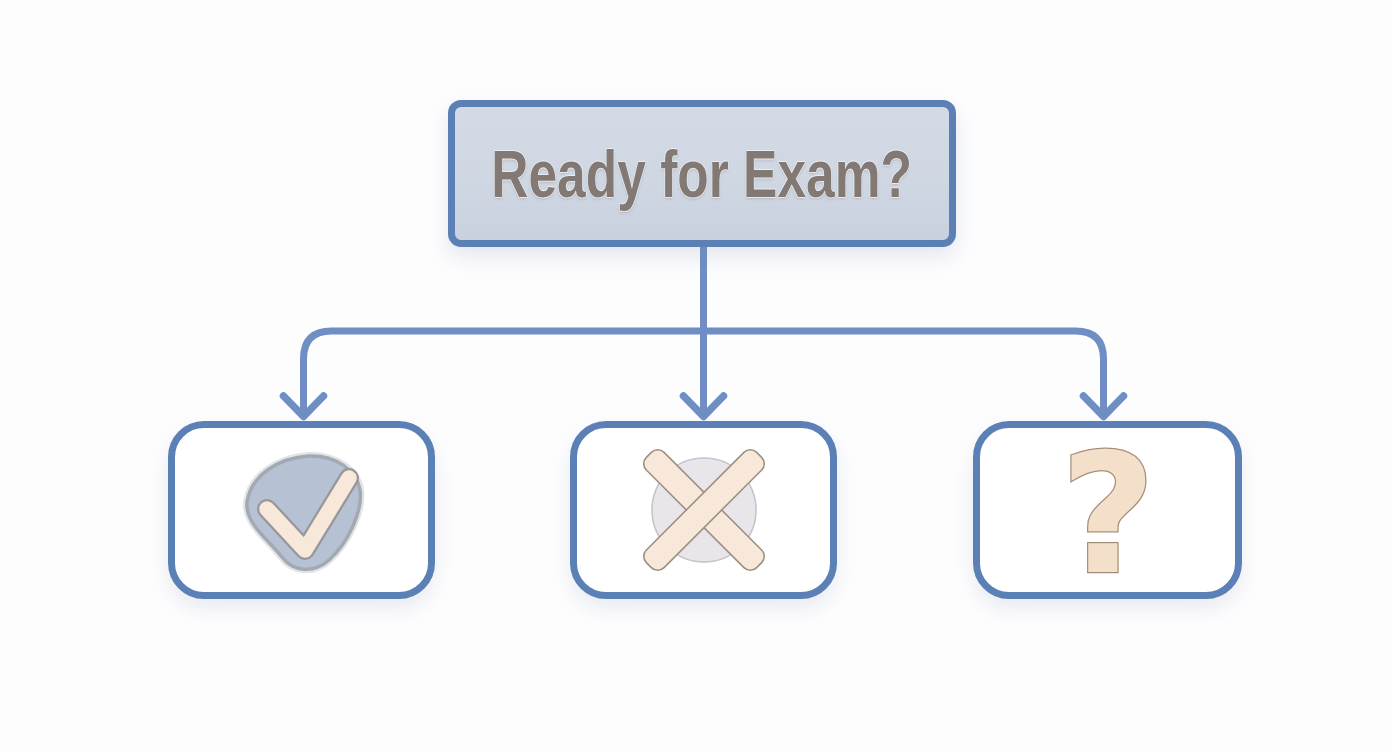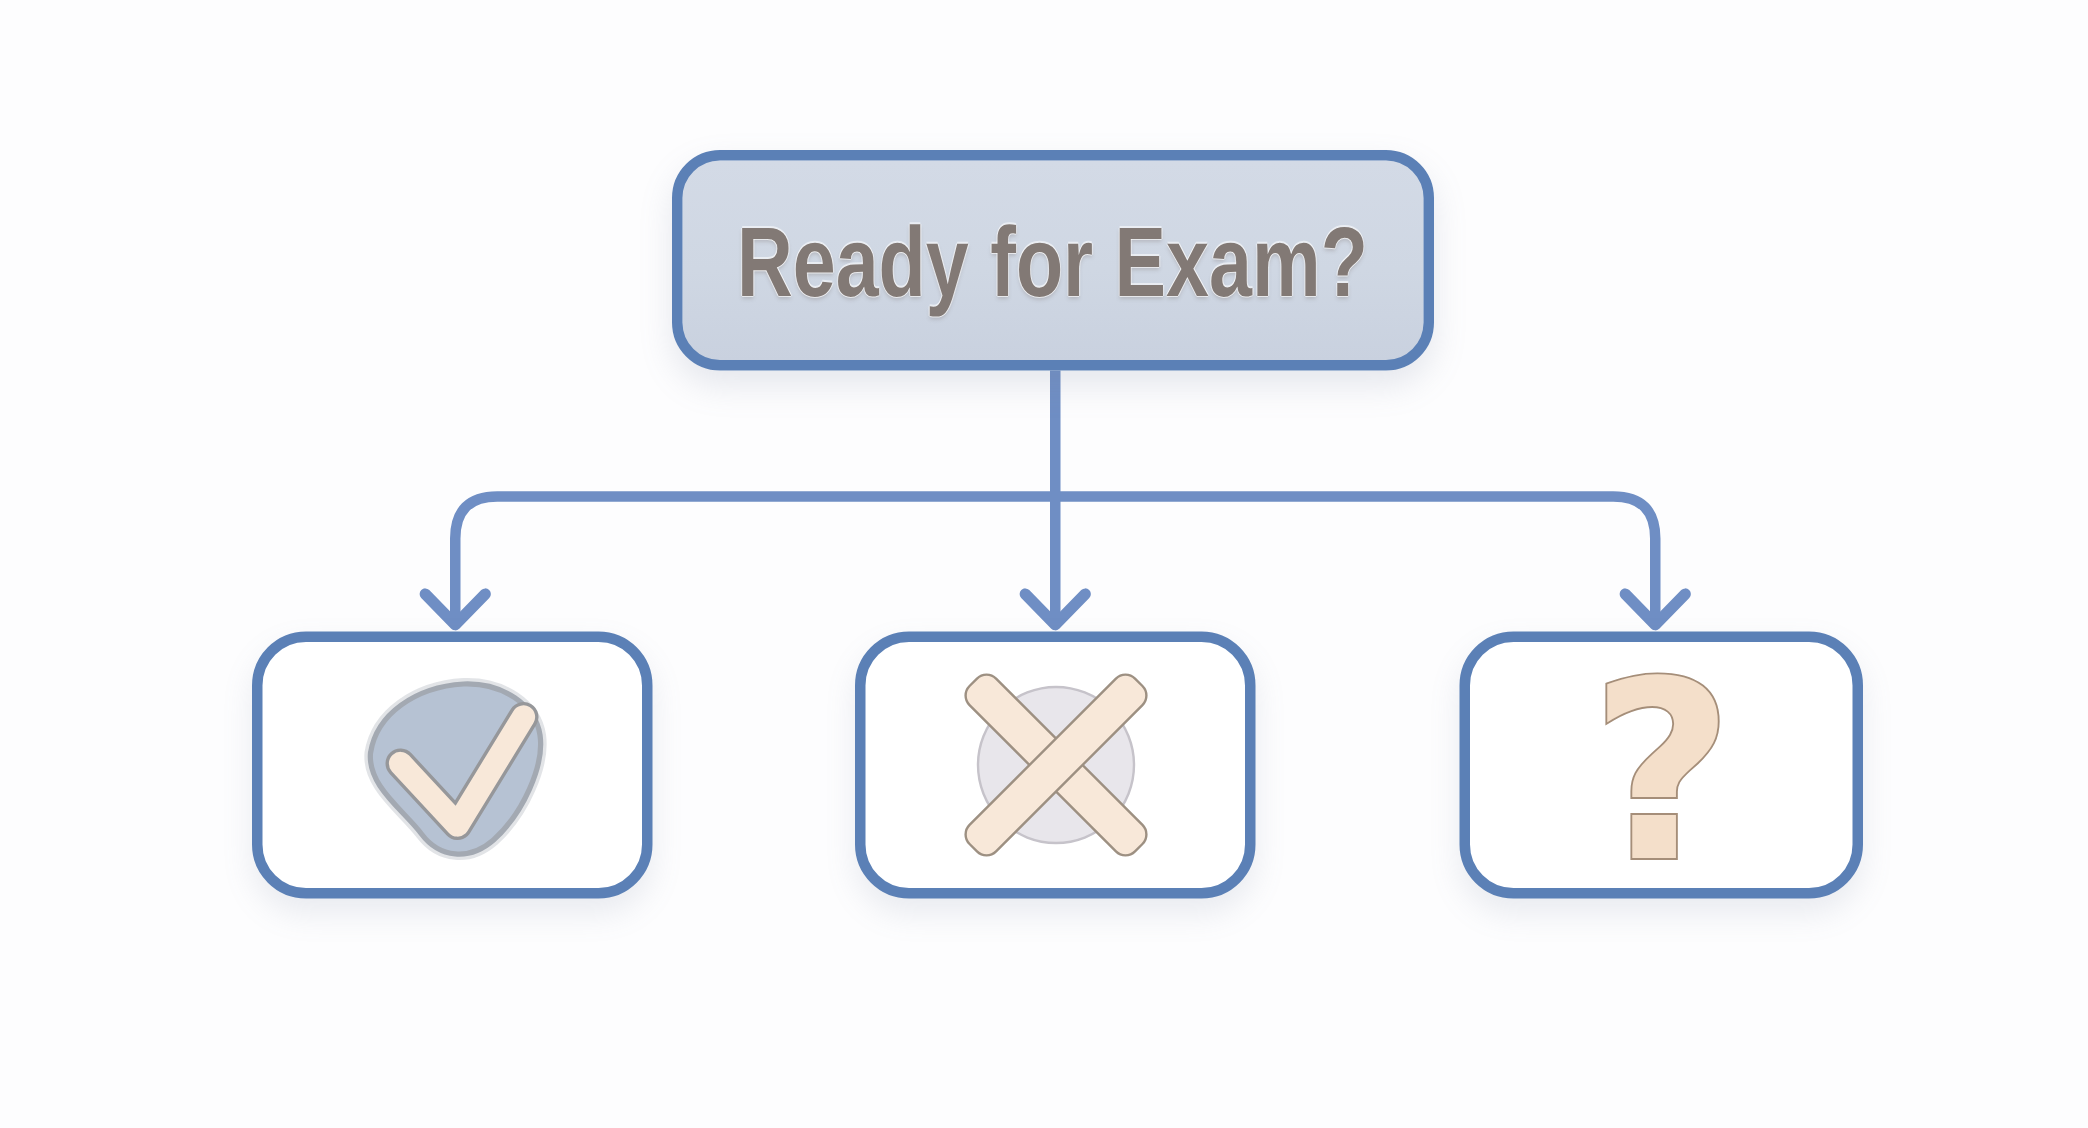--- a/index.html
+++ b/index.html
@@ -54,21 +54,21 @@
     position:absolute;
     display:flex;
     align-items:center;
     justify-content:center;
   }
   .decision{
     left:448px; top:100px;
     width:508px; height:147px;
     background:linear-gradient(180deg, #d3dae6 0%, var(--decision-fill) 55%, #c9d1df 100%);
     border:7px solid var(--box-border);
-    border-radius:32px;
+    border-radius:13px;
     box-shadow:0 10px 22px rgba(120,135,160,0.18);
   }
   .decision-title{
     display:inline-block;
     transform:scaleX(0.78);
     transform-origin:50% 50%;
     font-size:66px;
     font-weight:bold;
     white-space:nowrap;
     color:var(--title-text);

